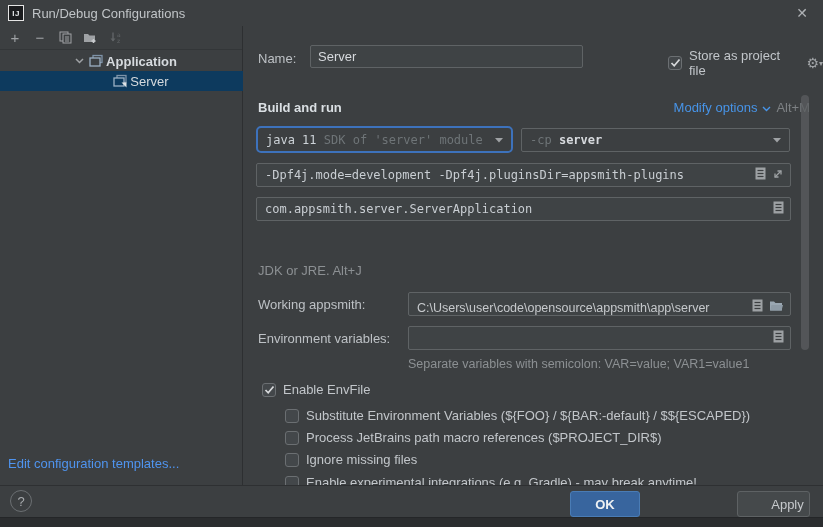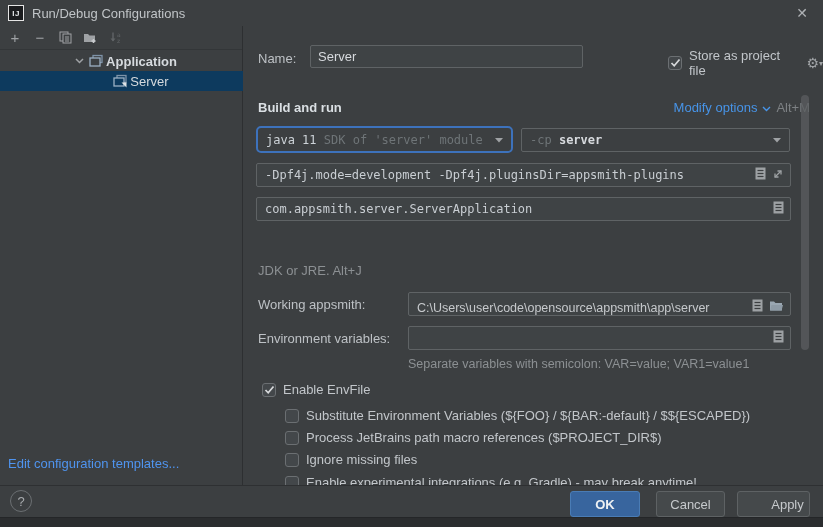--- a/index.html
+++ b/index.html
@@ -267,19 +267,18 @@
     <div class="cb-row" style="left:285px; top:475px;">
       <span class="cb"></span>
       <span>Enable experimental integrations (e.g. Gradle) - may break anytime!</span>
     </div>
 
     <div class="scroll-thumb"></div>
 
     <div class="footer">
       <div class="help-btn">?</div>
       <button class="btn btn-default" style="left:570px; width:70px;">OK</button>
-      <button class="btn btn-plain" style="left:656px; width:69px;">Cancel</button>
       <button class="btn btn-plain" style="left:737px; width:73px;padding-left:28px;">Apply</button>
     </div>
   </div>
 
   <div class="bottom-strip"></div>
 </div>
 
 </body></html>

